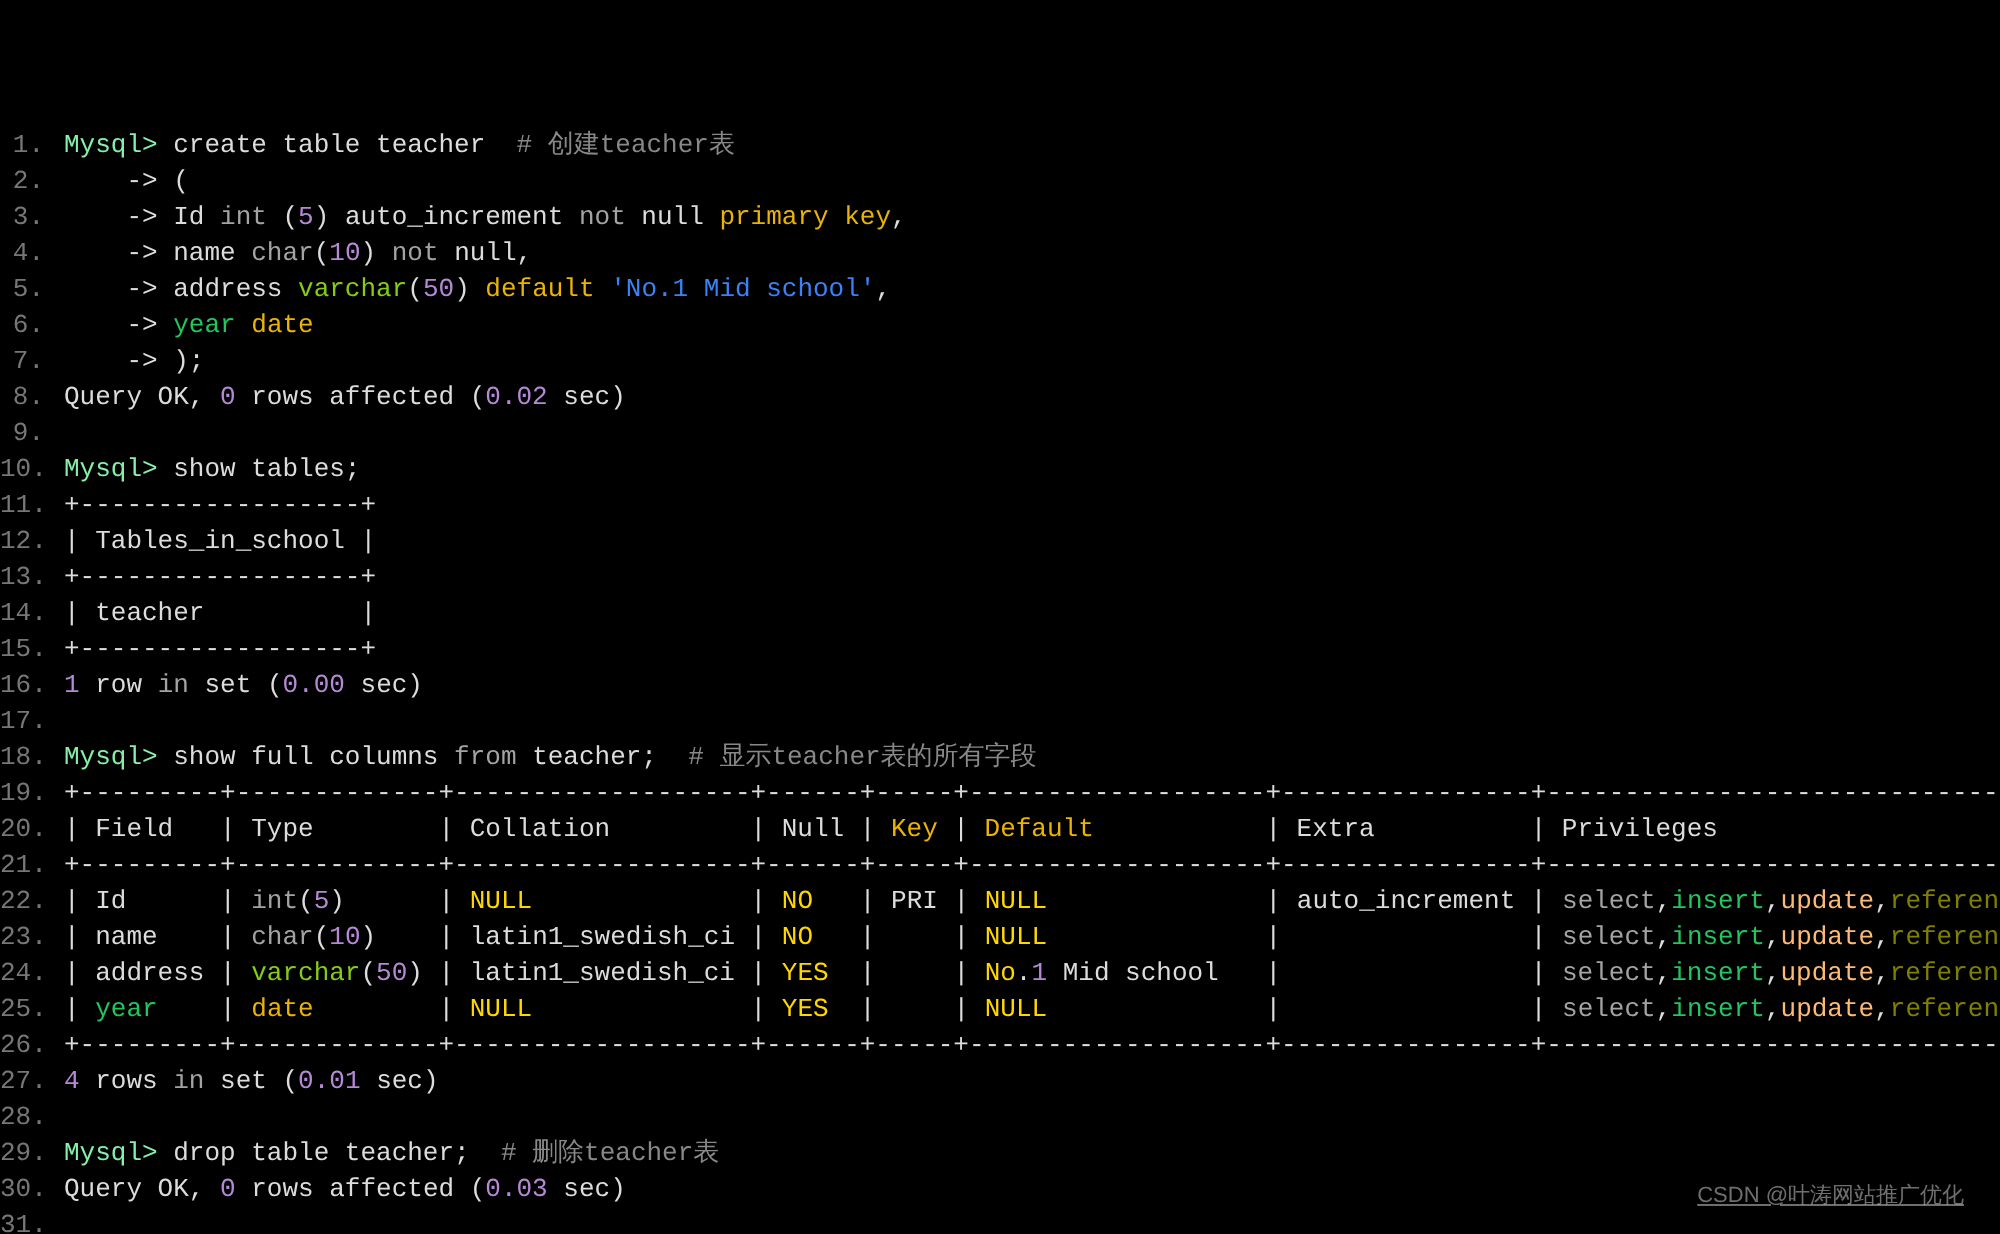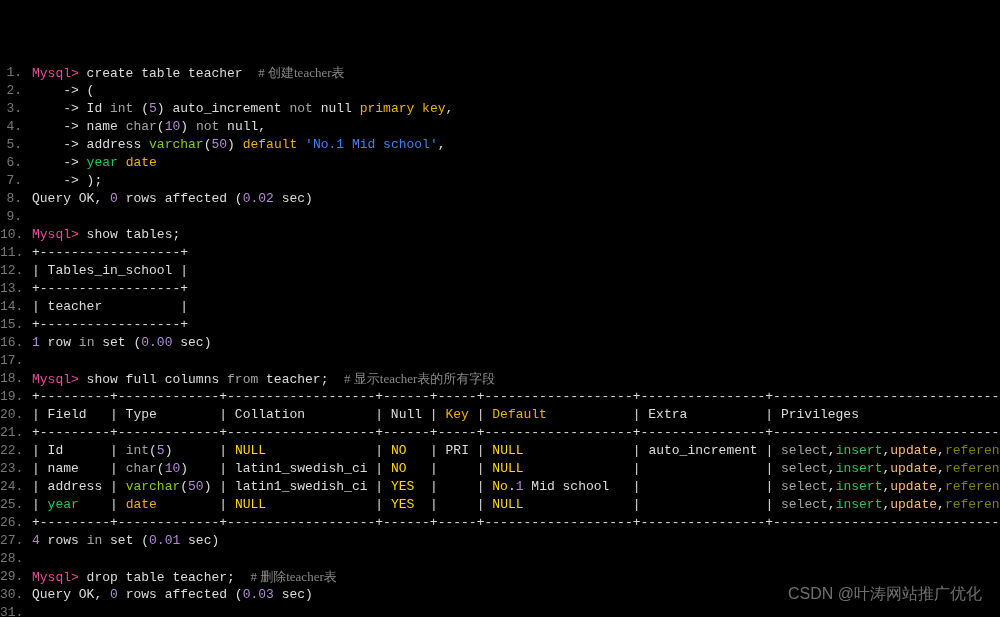--- a/index.html
+++ b/index.html
@@ -21,39 +21,40 @@
     }
     .ln {
       color: #777;
       width: 32px;
       text-align: right;
       padding-right: 10px;
       flex-shrink: 0;
       user-select: none;
     }
     .code { flex: 1; }
-    .prompt { color: #ec4899; }
+    .prompt { color: #86efac; }
     .kw-red { color: #a3a3a3; }
     .kw-orange { color: #84cc16; }
     .kw-pink { color: #22c55e; }
     .kw-yellow { color: #ffd700; }
     .kw-cyan { color: #eab308; }
     .kw-green { color: #fdba74; }
     .kw-olive { color: #808000; }
     .str { color: #3b82f6; }
     .num { color: #b589d6; }
-    .comment { color: #888; font-family: Liberation Serif, serif; }
+    .comment { color: #888; }
     .white { color: #dcdcdc; }
     .watermark {
       position: absolute;
       bottom: 12px;
       right: 18px;
       color: rgba(200,200,200,0.55);
-      font-size: 16px;
+      font-size: 11px;
       font-family: sans-serif;
+      text-decoration: underline;
     }
   </style>
 </head>
 <body>
 
 
 
 <div id="terminal"><div class="line"><span class="ln">1.</span><span class="code"><span class="prompt">Mysql&gt;</span><span class="white"> create table teacher  </span><span class="comment"># 创建teacher表</span></span></div><div class="line"><span class="ln">2.</span><span class="code"><span class="white">    -&gt; (</span></span></div><div class="line"><span class="ln">3.</span><span class="code"><span class="white">    -&gt; Id </span><span class="kw-red">int</span><span class="white"> (</span><span class="num">5</span><span class="white">) auto_increment </span><span class="kw-red">not</span><span class="white"> null </span><span class="kw-cyan">primary</span><span class="white"> </span><span class="kw-cyan">key</span><span class="white">,</span></span></div><div class="line"><span class="ln">4.</span><span class="code"><span class="white">    -&gt; name </span><span class="kw-red">char</span><span class="white">(</span><span class="num">10</span><span class="white">) </span><span class="kw-red">not</span><span class="white"> null,</span></span></div><div class="line"><span class="ln">5.</span><span class="code"><span class="white">    -&gt; address </span><span class="kw-orange">varchar</span><span class="white">(</span><span class="num">50</span><span class="white">) </span><span class="kw-cyan">default</span><span class="white"> </span><span class="str">'No.1 Mid school'</span><span class="white">,</span></span></div><div class="line"><span class="ln">6.</span><span class="code"><span class="white">    -&gt; </span><span class="kw-pink">year</span><span class="white"> </span><span class="kw-cyan">date</span></span></div><div class="line"><span class="ln">7.</span><span class="code"><span class="white">    -&gt; );</span></span></div><div class="line"><span class="ln">8.</span><span class="code"><span class="white">Query OK, </span><span class="num">0</span><span class="white"> rows affected (</span><span class="num">0.02</span><span class="white"> sec)</span></span></div><div class="line"><span class="ln">9.</span><span class="code"><span class="white"></span></span></div><div class="line"><span class="ln">10.</span><span class="code"><span class="prompt">Mysql&gt;</span><span class="white"> show tables;</span></span></div><div class="line"><span class="ln">11.</span><span class="code"><span class="white">+------------------+</span></span></div><div class="line"><span class="ln">12.</span><span class="code"><span class="white">| Tables_in_school |</span></span></div><div class="line"><span class="ln">13.</span><span class="code"><span class="white">+------------------+</span></span></div><div class="line"><span class="ln">14.</span><span class="code"><span class="white">| teacher          |</span></span></div><div class="line"><span class="ln">15.</span><span class="code"><span class="white">+------------------+</span></span></div><div class="line"><span class="ln">16.</span><span class="code"><span class="num">1</span><span class="white"> row </span><span class="kw-red">in</span><span class="white"> set (</span><span class="num">0.00</span><span class="white"> sec)</span></span></div><div class="line"><span class="ln">17.</span><span class="code"><span class="white"></span></span></div><div class="line"><span class="ln">18.</span><span class="code"><span class="prompt">Mysql&gt;</span><span class="white"> show full columns </span><span class="kw-red">from</span><span class="white"> teacher;  </span><span class="comment"># 显示teacher表的所有字段</span></span></div><div class="line"><span class="ln">19.</span><span class="code"><span class="white">+---------+-------------+-------------------+------+-----+-------------------+----------------+---------------------------------+---------+</span></span></div><div class="line"><span class="ln">20.</span><span class="code"><span class="white">| Field   | Type        | Collation         | Null | </span><span class="kw-cyan">Key</span><span class="white"> | </span><span class="kw-cyan">Default</span><span class="white">           | Extra          | Privileges                      | Comment |</span></span></div><div class="line"><span class="ln">21.</span><span class="code"><span class="white">+---------+-------------+-------------------+------+-----+-------------------+----------------+---------------------------------+---------+</span></span></div><div class="line"><span class="ln">22.</span><span class="code"><span class="white">| Id      | </span><span class="kw-red">int</span><span class="white">(</span><span class="num">5</span><span class="white">)      | </span><span class="kw-yellow">NULL</span><span class="white">              | </span><span class="kw-yellow">NO</span><span class="white">   | PRI | </span><span class="kw-yellow">NULL</span><span class="white">              | auto_increment | </span><span class="kw-red">select</span><span class="white">,</span><span class="kw-pink">insert</span><span class="white">,</span><span class="kw-green">update</span><span class="white">,</span><span class="kw-olive">references</span></span></div><div class="line"><span class="ln">23.</span><span class="code"><span class="white">| name    | </span><span class="kw-red">char</span><span class="white">(</span><span class="num">10</span><span class="white">)    | latin1_swedish_ci | </span><span class="kw-yellow">NO</span><span class="white">   |     | </span><span class="kw-yellow">NULL</span><span class="white">              |                | </span><span class="kw-red">select</span><span class="white">,</span><span class="kw-pink">insert</span><span class="white">,</span><span class="kw-green">update</span><span class="white">,</span><span class="kw-olive">references</span></span></div><div class="line"><span class="ln">24.</span><span class="code"><span class="white">| address | </span><span class="kw-orange">varchar</span><span class="white">(</span><span class="num">50</span><span class="white">) | latin1_swedish_ci | </span><span class="kw-yellow">YES</span><span class="white">  |     | </span><span class="kw-yellow">No</span><span class="white">.</span><span class="num">1</span><span class="white"> Mid school   |                | </span><span class="kw-red">select</span><span class="white">,</span><span class="kw-pink">insert</span><span class="white">,</span><span class="kw-green">update</span><span class="white">,</span><span class="kw-olive">references</span></span></div><div class="line"><span class="ln">25.</span><span class="code"><span class="white">| </span><span class="kw-pink">year</span><span class="white">    | </span><span class="kw-cyan">date</span><span class="white">        | </span><span class="kw-yellow">NULL</span><span class="white">              | </span><span class="kw-yellow">YES</span><span class="white">  |     | </span><span class="kw-yellow">NULL</span><span class="white">              |                | </span><span class="kw-red">select</span><span class="white">,</span><span class="kw-pink">insert</span><span class="white">,</span><span class="kw-green">update</span><span class="white">,</span><span class="kw-olive">references</span></span></div><div class="line"><span class="ln">26.</span><span class="code"><span class="white">+---------+-------------+-------------------+------+-----+-------------------+----------------+---------------------------------+---------+</span></span></div><div class="line"><span class="ln">27.</span><span class="code"><span class="num">4</span><span class="white"> rows </span><span class="kw-red">in</span><span class="white"> set (</span><span class="num">0.01</span><span class="white"> sec)</span></span></div><div class="line"><span class="ln">28.</span><span class="code"><span class="white"></span></span></div><div class="line"><span class="ln">29.</span><span class="code"><span class="prompt">Mysql&gt;</span><span class="white"> drop table teacher;  </span><span class="comment"># 删除teacher表</span></span></div><div class="line"><span class="ln">30.</span><span class="code"><span class="white">Query OK, </span><span class="num">0</span><span class="white"> rows affected (</span><span class="num">0.03</span><span class="white"> sec)</span></span></div><div class="line"><span class="ln">31.</span><span class="code"><span class="white"></span></span></div></div>
 <div class="watermark">CSDN @叶涛网站推广优化</div>
 

